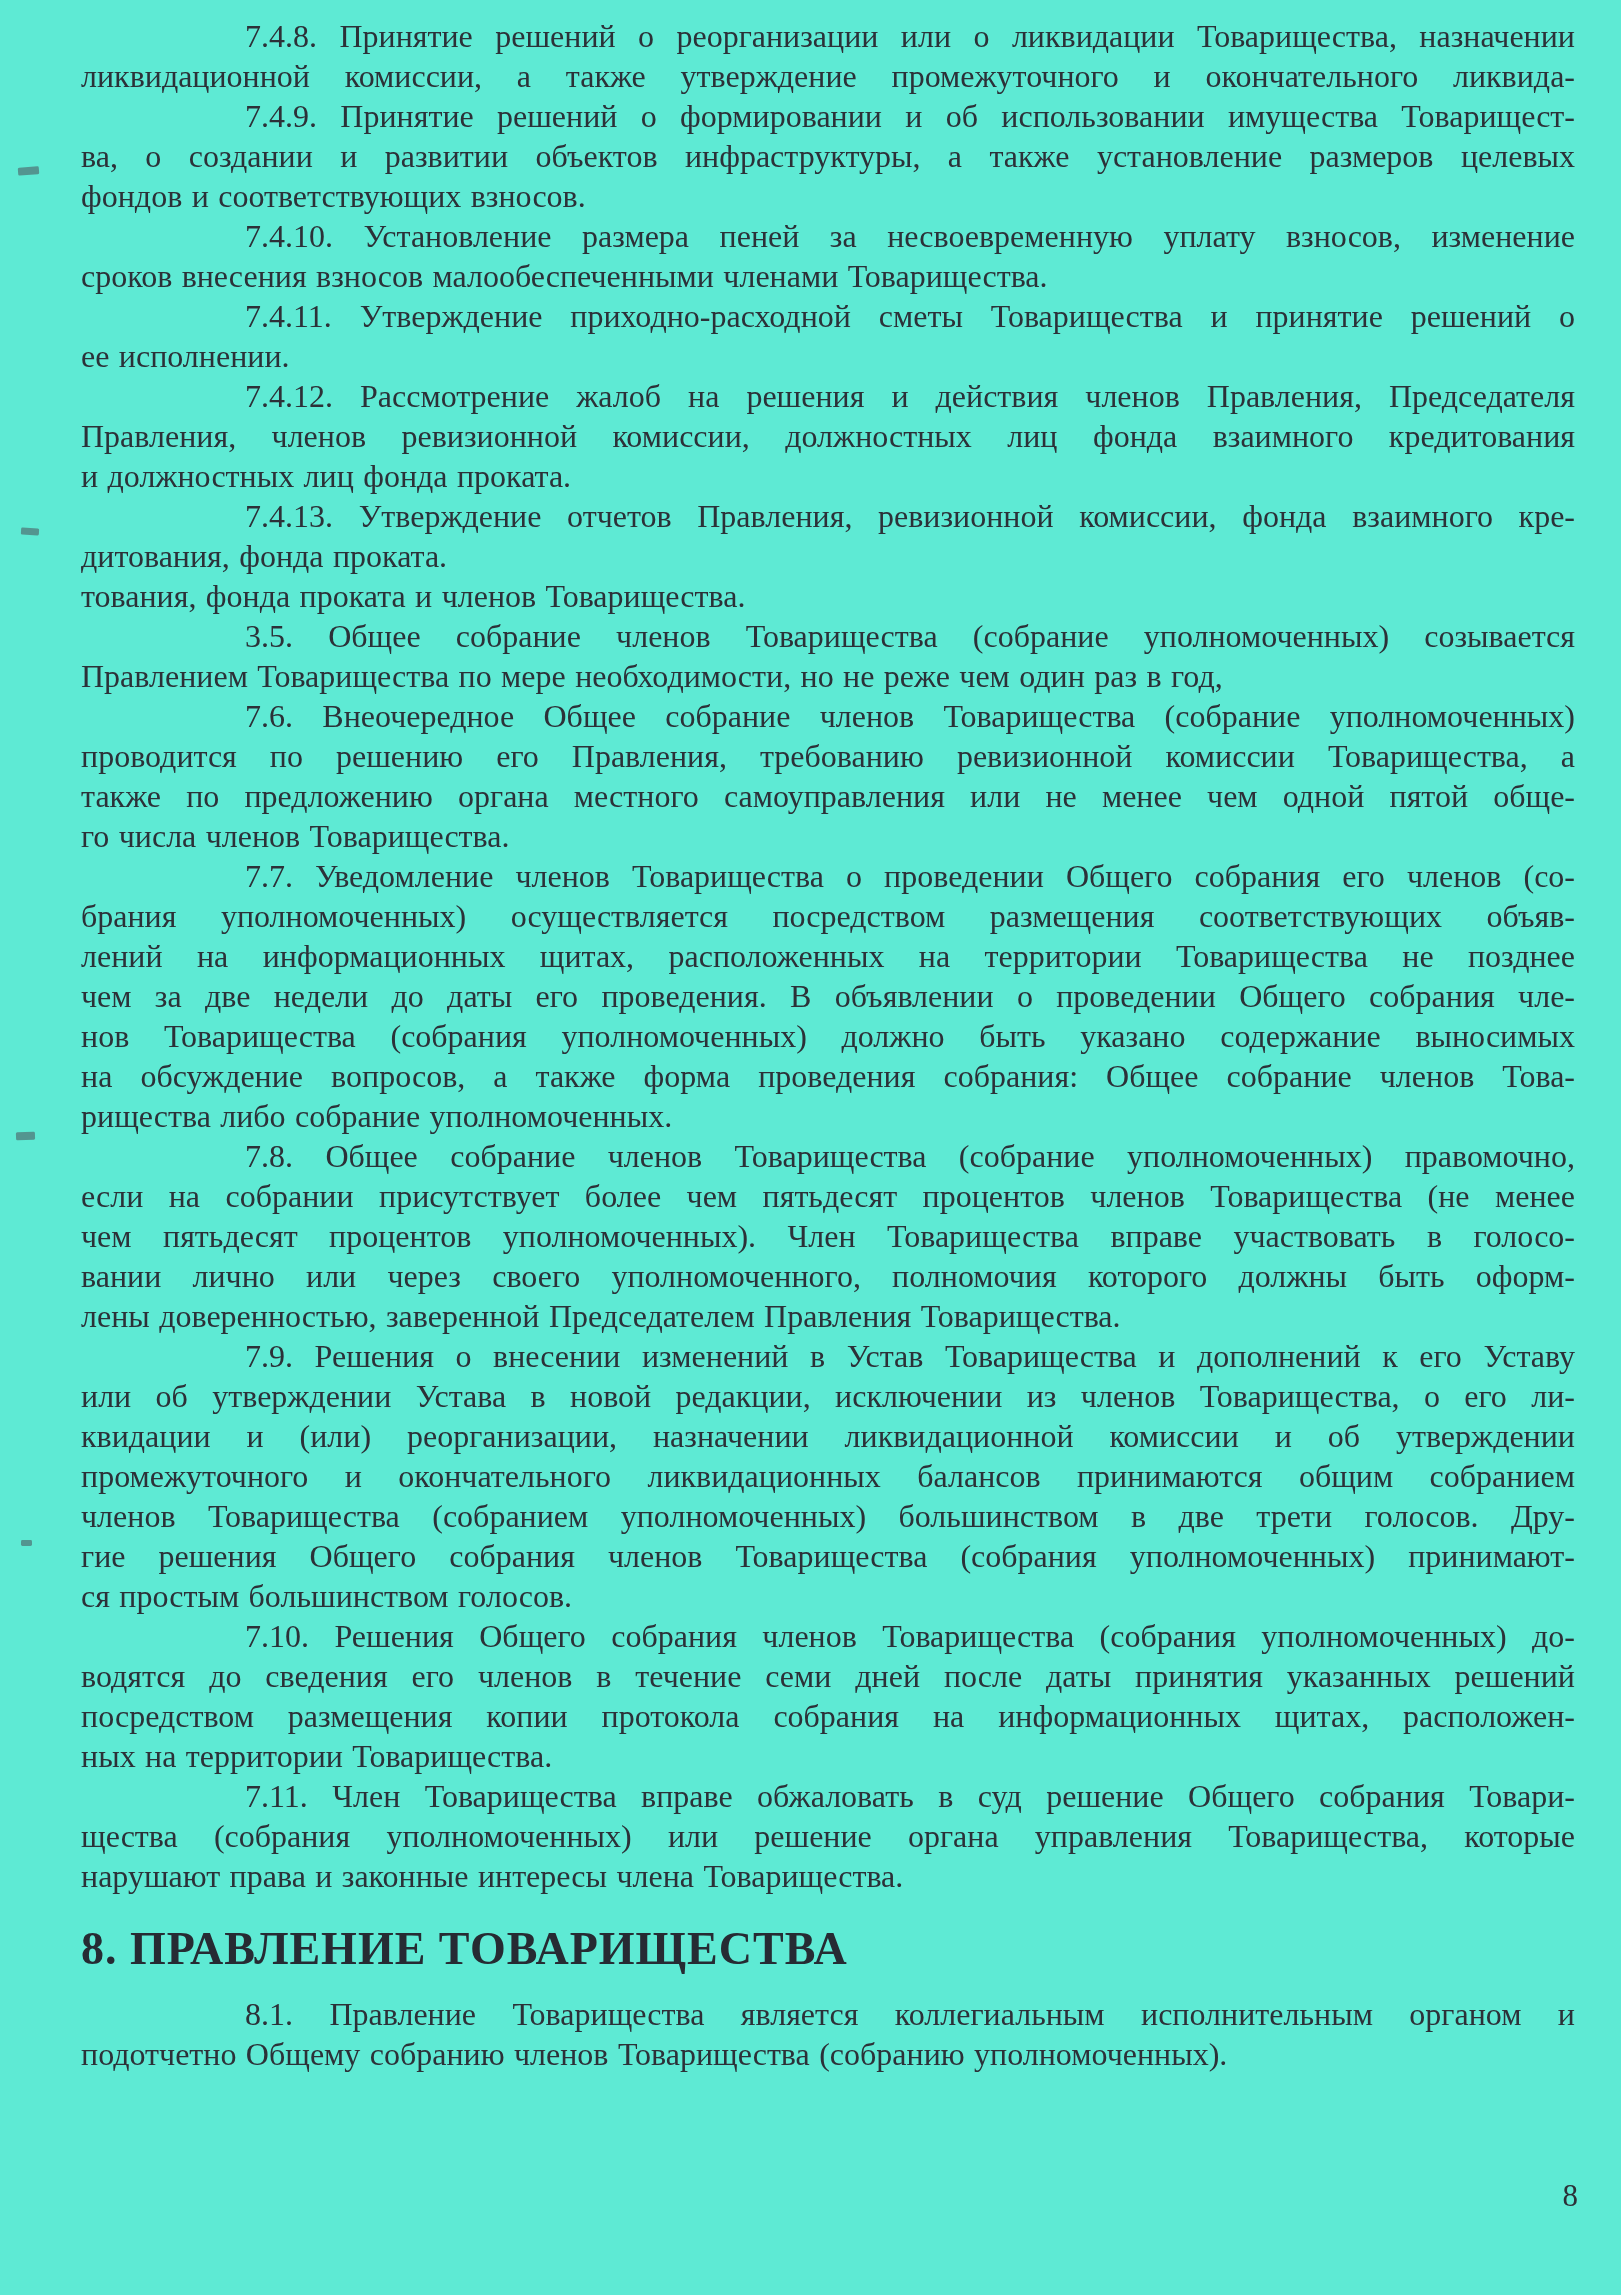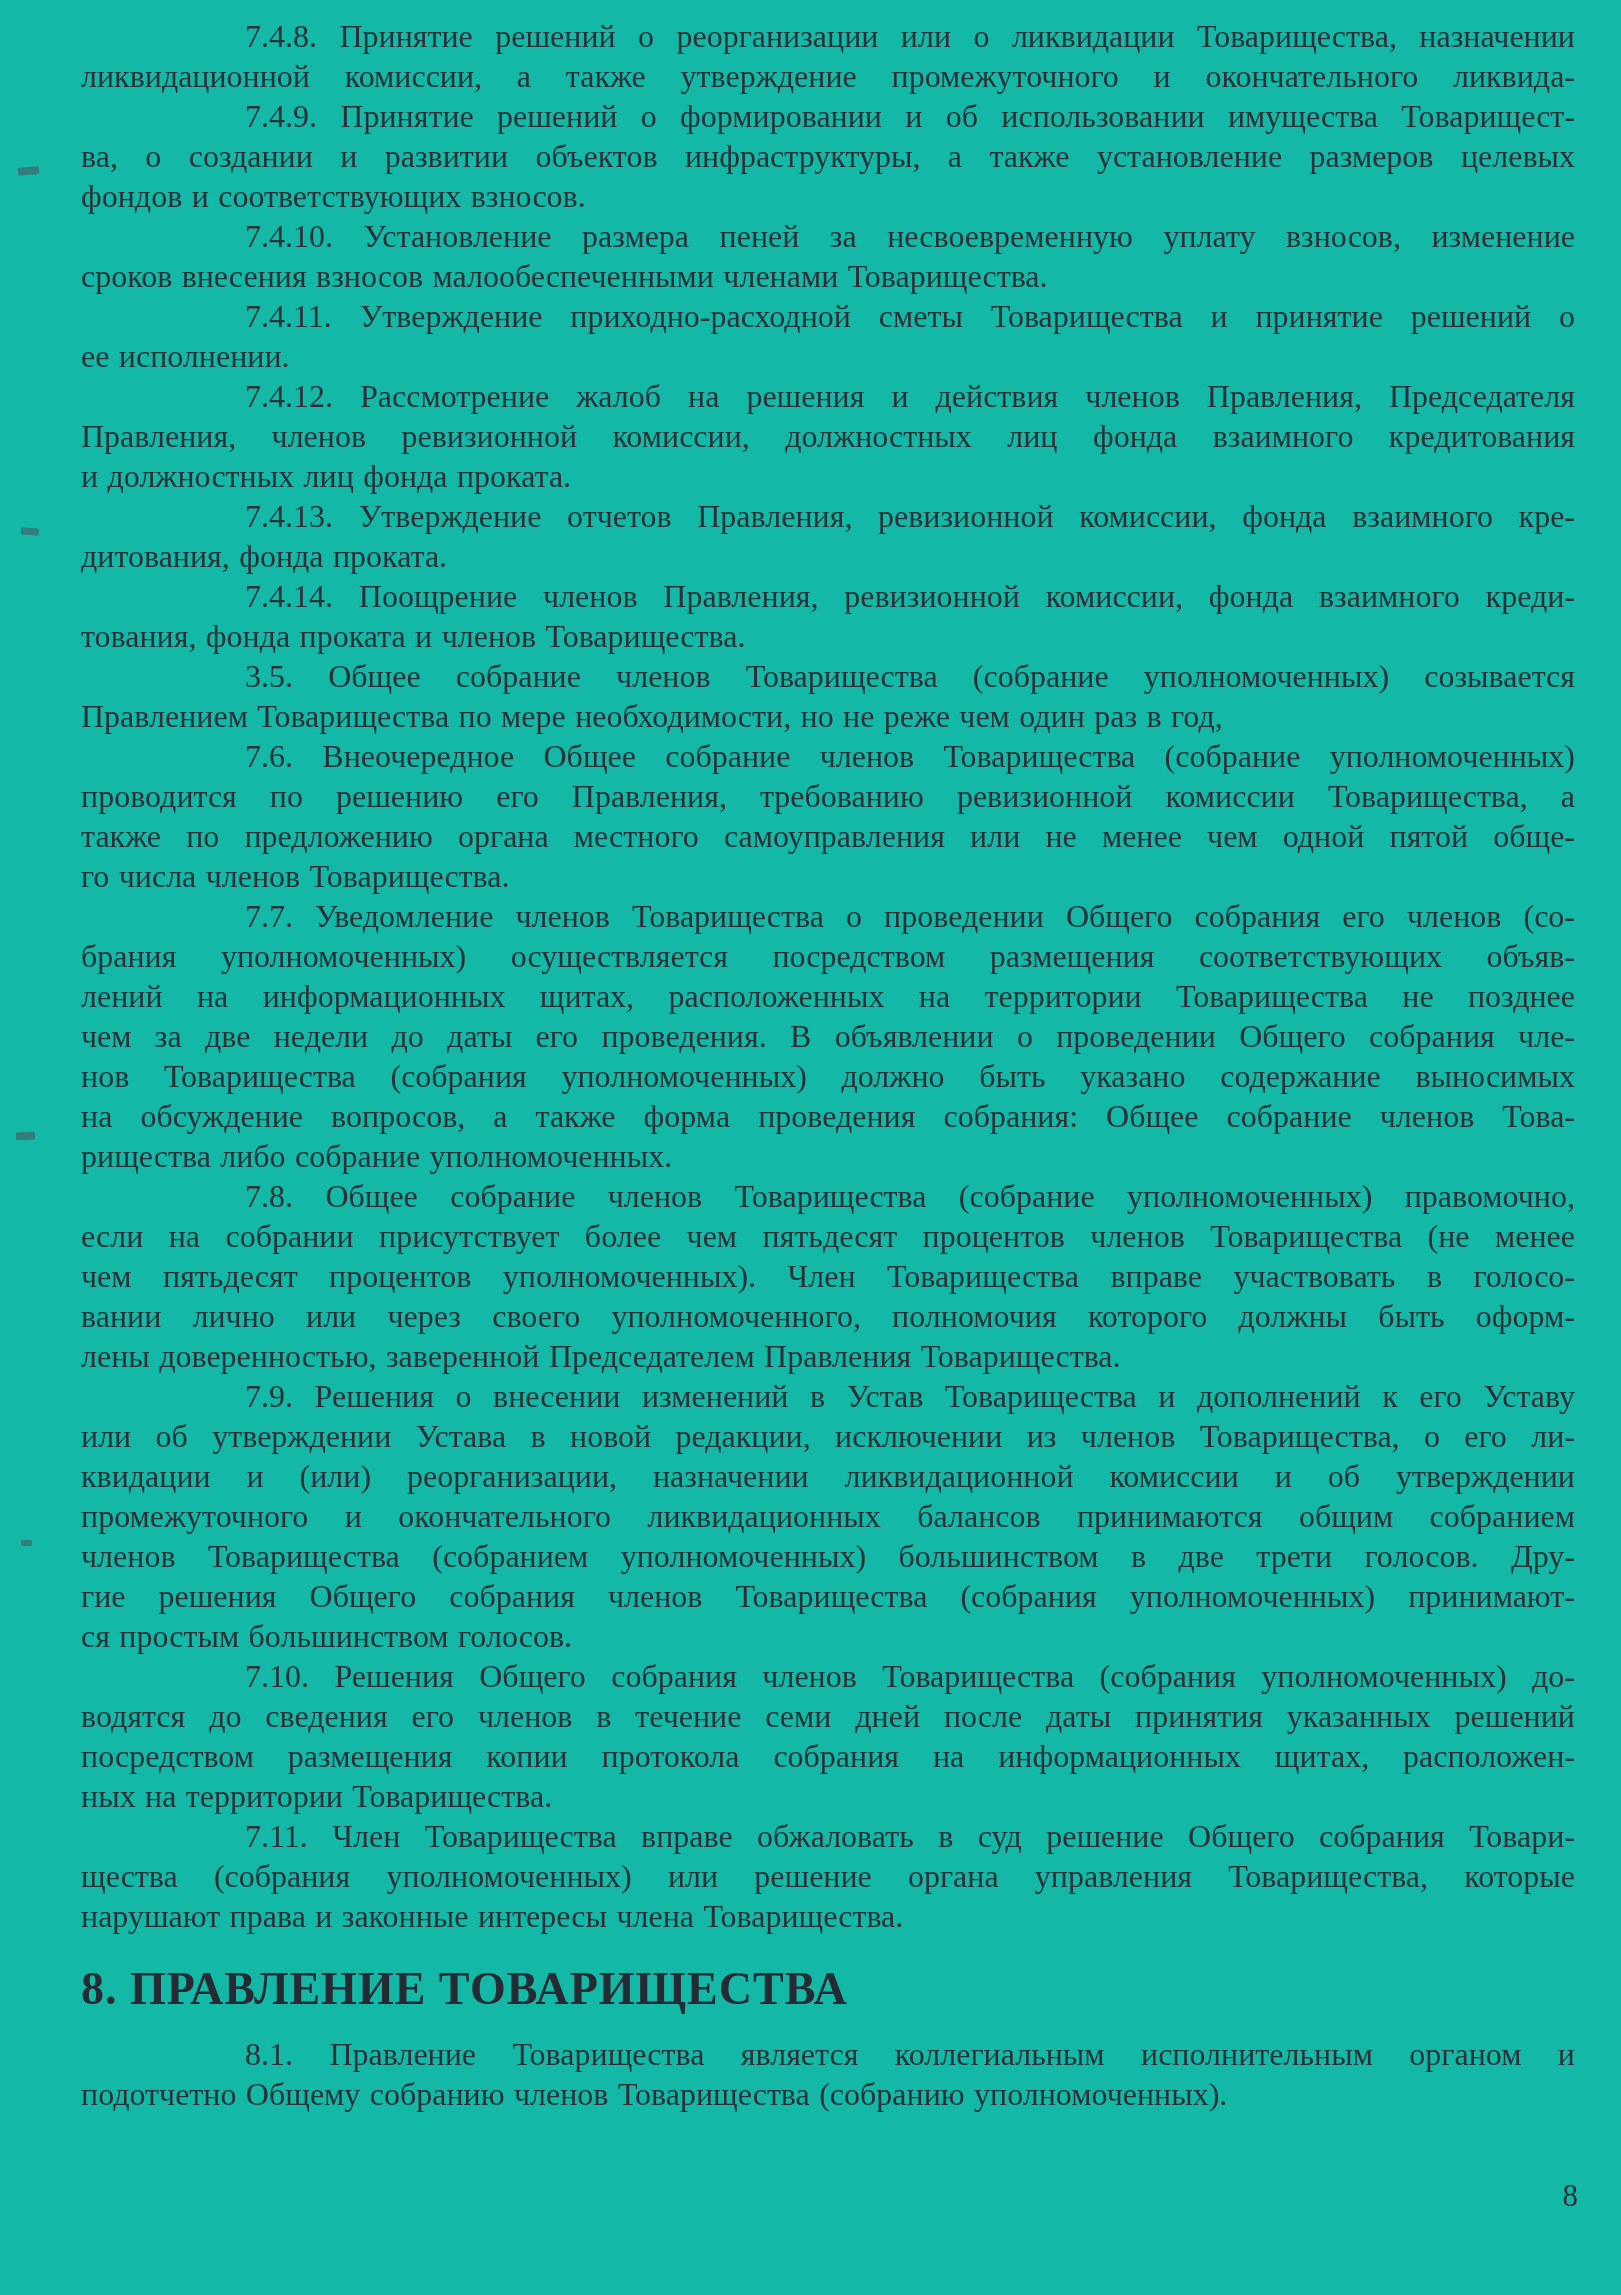--- a/index.html
+++ b/index.html
@@ -1,20 +1,20 @@
 <!DOCTYPE html>
 <html lang="ru" style="font-size:11px"><head>
 <meta charset="utf-8">
 <style>
   html,body{margin:0;padding:0;background:#e8e8e6;}
   .page{
     position:relative;
     width:1622px;height:2295px;
     margin:0 auto;
-    background:#14b8a6;
+    background:#5eead4;
     font-family:"Liberation Serif","DejaVu Serif",serif;
     color:#2c3138;
     overflow:hidden;
   }
   .content{
     position:absolute;
     top:16.4px;left:81px;width:1494px;
   }
   .para{margin:0;padding:0;}
   .line{
@@ -83,21 +83,20 @@
         <div class="para">
           <div class="line first">7.4.12. Рассмотрение жалоб на решения и действия членов Правления, Председателя</div>
           <div class="line">Правления, членов ревизионной комиссии, должностных лиц фонда взаимного кредитования</div>
           <div class="line last">и должностных лиц фонда проката.</div>
         </div>
         <div class="para">
           <div class="line first">7.4.13. Утверждение отчетов Правления, ревизионной комиссии, фонда взаимного кре-</div>
           <div class="line last">дитования, фонда проката.</div>
         </div>
         <div class="para">
-          <div class="line first">7.4.14. Поощрение членов Правления, ревизионной комиссии, фонда взаимного креди-</div>
           <div class="line last">тования, фонда проката и членов Товарищества.</div>
         </div>
         <div class="para">
           <div class="line first">3.5. Общее собрание членов Товарищества (собрание уполномоченных) созывается</div>
           <div class="line last">Правлением Товарищества по мере необходимости, но не реже чем один раз в год,</div>
         </div>
         <div class="para">
           <div class="line first">7.6. Внеочередное Общее собрание членов Товарищества (собрание уполномоченных)</div>
           <div class="line">проводится по решению его Правления, требованию ревизионной комиссии Товарищества, а</div>
           <div class="line">также по предложению органа местного самоуправления или не менее чем одной пятой обще-</div>

